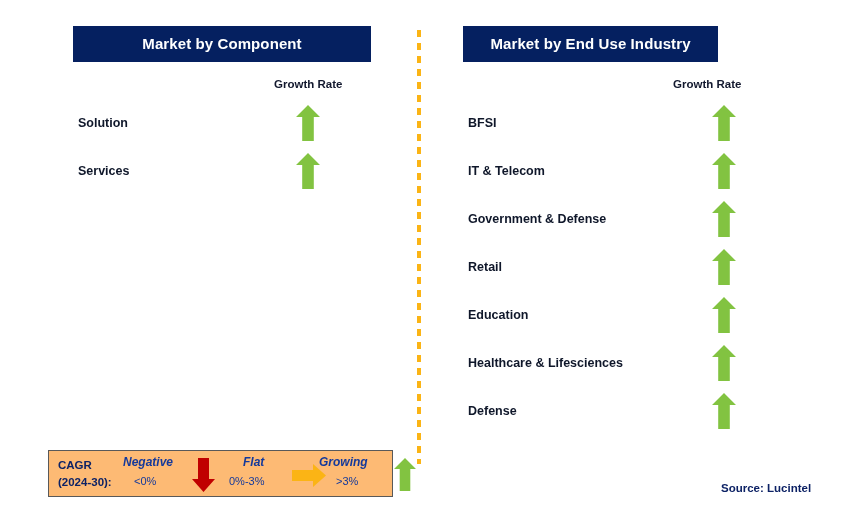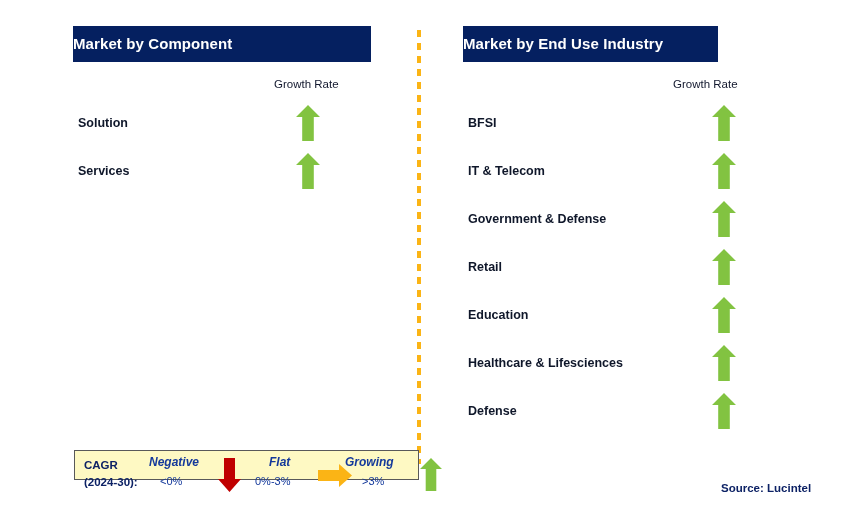--- a/index.html
+++ b/index.html
@@ -21,30 +21,30 @@
     top: 26px;
   }
   #panel-component { left: 73px; width: 298px; }
   #panel-enduse    { left: 463px; width: 255px; }
 
   .panel-header {
     background: #052060;
     color: #ffffff;
     font-size: 15px;
     font-weight: bold;
-    text-align: left;
+    text-align: center;
     height: 36px;
     line-height: 36px;
     letter-spacing: .1px;
   }
 
   .growth-rate-label {
     position: absolute;
     font-size: 11.5px;
-    font-weight: normal;
+    font-weight: bold;
     color: #12182e;
     white-space: nowrap;
   }
   #growth-label-left  { left: 274px; top: 78px; }
   #growth-label-right { left: 673px; top: 78px; }
 
   
   .rows {
     position: absolute;
     left: 0;
@@ -89,25 +89,24 @@
       rgba(255,255,255,0) 7px, rgba(255,255,255,0) 13px);
     background-size: 4px 13px;
   }
 
   
   #legend-box {
     position: absolute;
     left: 48px;
     top: 450px;
     width: 345px;
-    height: 30px;
+    height: 47px;
     border: 1.5px solid #595959;
-    background: #fef9c3;
+    background: #fdba74;
     box-sizing: border-box;
-    margin-left: 26px;
   }
   .legend-title {
     position: absolute;
     left: 9px;
     top: 6px;
     font-size: 11.5px;
     font-weight: bold;
     color: #0d2265;
     line-height: 17px;
     white-space: nowrap;

